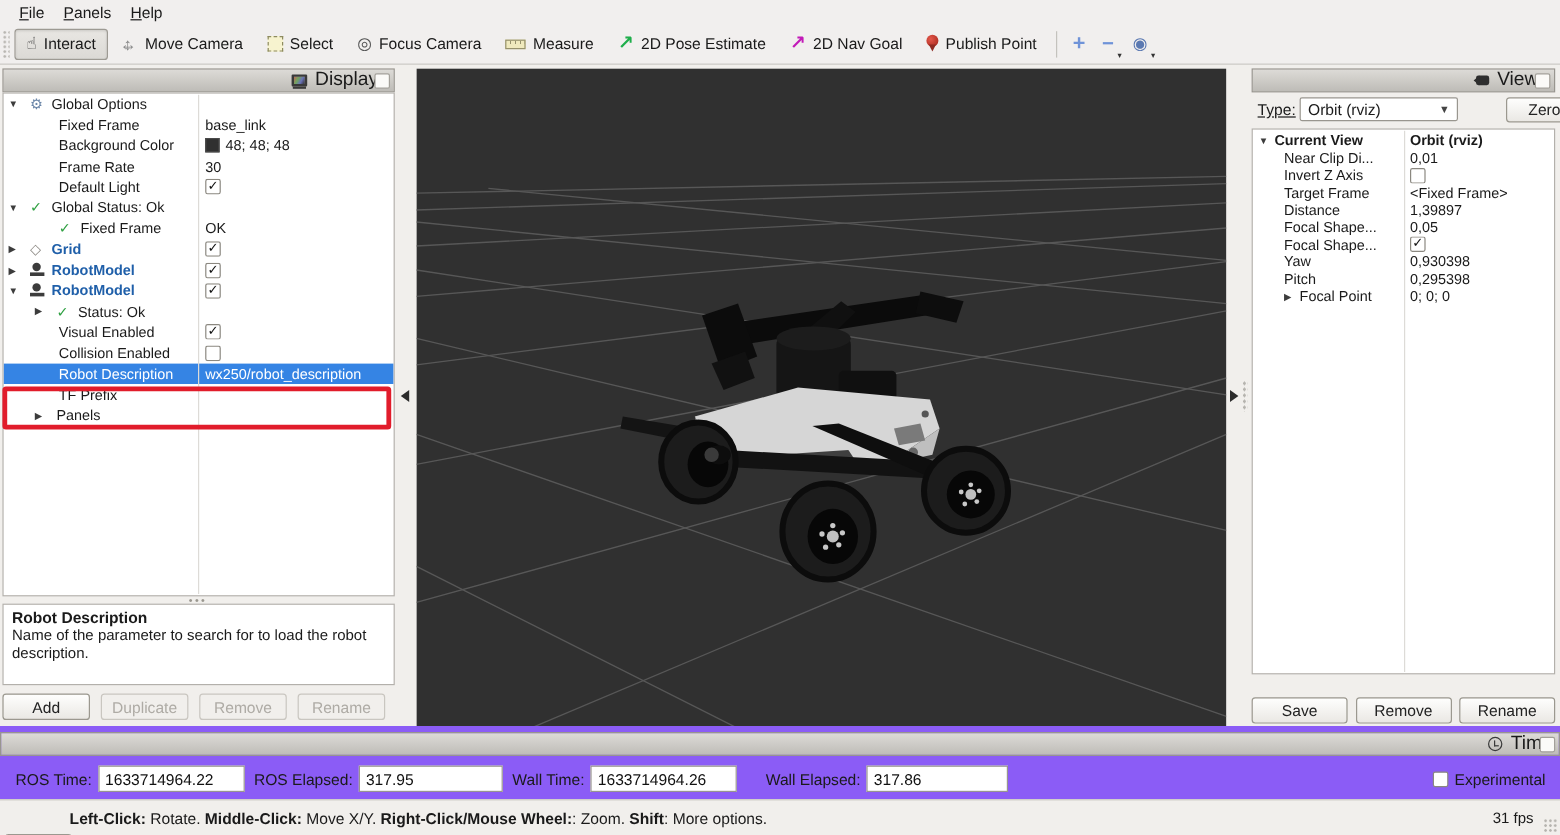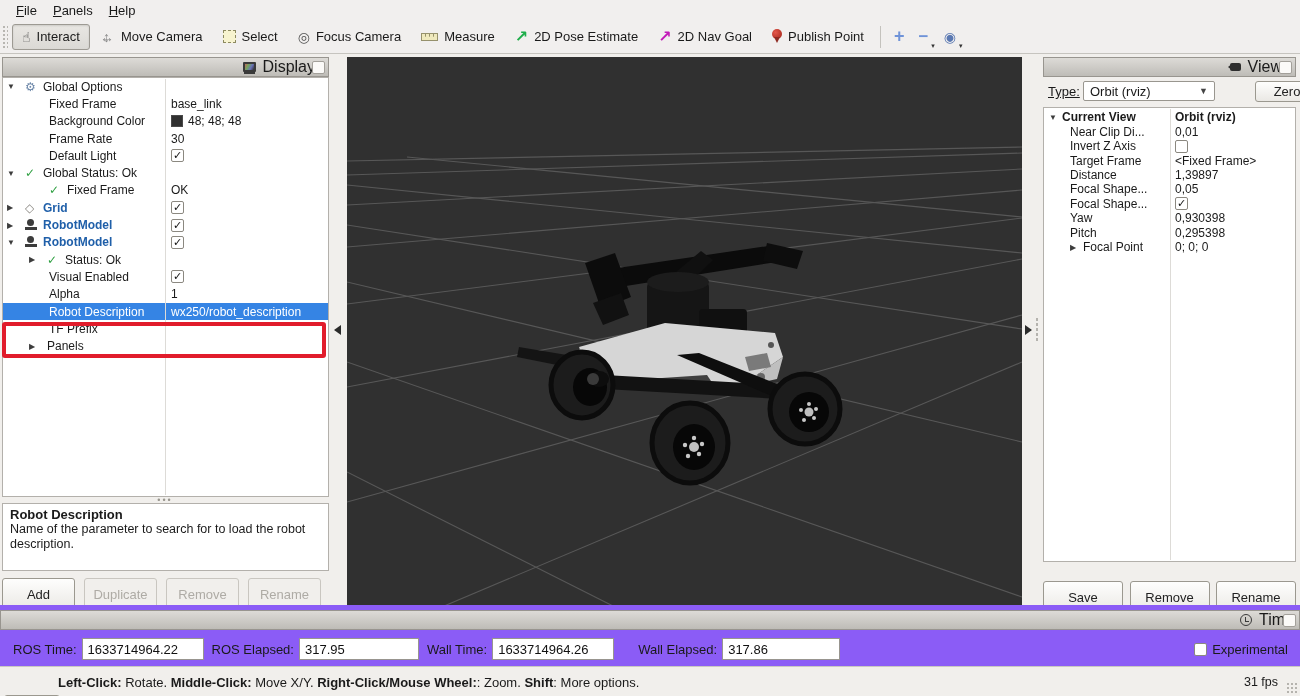--- a/index.html
+++ b/index.html
@@ -40,21 +40,21 @@
   .t-eye   { font-size:14px; color:#5b79b2; }
   .t-dd { font-size:7px; color:#333; align-self:flex-end; margin:0 2px 3px -4px; }
 
   
   .phead { position:absolute; height:20px; background:linear-gradient(#dddbd7,#bebcb7); border:1px solid #98958f; display:flex; align-items:center; padding:0 5px; font-size:16px;justify-content:flex-end; }
   .phead .sq { position:absolute; right:3px; top:3px; width:13px; height:13px; background:#fbfaf8; border:1px solid #a3a09a; border-radius:2px; }
   .phead .hicon { margin-right:7px; }
   .treebox { position:absolute; background:#fff; border:1px solid #b3b0ab; overflow:hidden; }
   .colsep { position:absolute; top:1px; bottom:1px; width:0; border-left:1px solid #dddbd7; }
 
-  .btn { display:inline-flex; align-items:center; justify-content:center; background:linear-gradient(#fefefd,#eae8e4); border:1px solid #9b988f; border-radius:3px; font-size:13px; color:#222; height:33px; }
+  .btn { display:inline-flex; align-items:center; justify-content:center; background:linear-gradient(#fefefd,#eae8e4); border:1px solid #9b988f; border-radius:3px; font-size:13px; color:#222; height:22px; }
   .btn.disabled { color:#aeaba5; border-color:#c9c6c0; background:#f1efec; }
 
   
   #main { position:absolute; left:0; top:54px; width:1300px; height:551px; background:#f1efec; }
 
   
   .trow { display:flex; align-items:center; height:17.3px; font-size:12px; }
   .trow .nm { width:162px; flex:none; display:flex; align-items:center; white-space:nowrap; overflow:hidden; padding-left:4px; }
   .trow .vl { flex:1; display:flex; align-items:center; white-space:nowrap; overflow:hidden; padding-left:6px; }
   .arw { width:18px; flex:none; font-size:8px; color:#3c3c3c; }
@@ -269,23 +269,25 @@
     <div class="trow">
       <span class="nm">
           <span class="ind2">Visual Enabled</span>
         </span>
       <span class="vl">
           <span class="cb">✓</span>
         </span>
     </div>
     <div class="trow">
       <span class="nm">
-          <span class="ind2">Alpha</span>
-        </span>
-      <span class="vl">1</span>
+          <span class="ind2">Collision Enabled</span>
+        </span>
+      <span class="vl">
+          <span class="cb"></span>
+        </span>
     </div>
     <div class="trow selrow">
       <span class="nm">
           <span class="ind2">Robot Description</span>
         </span>
       <span class="vl">wx250/robot_description</span>
     </div>
     <div class="trow">
       <span class="nm">
           <span class="ind2">TF Prefix</span>

